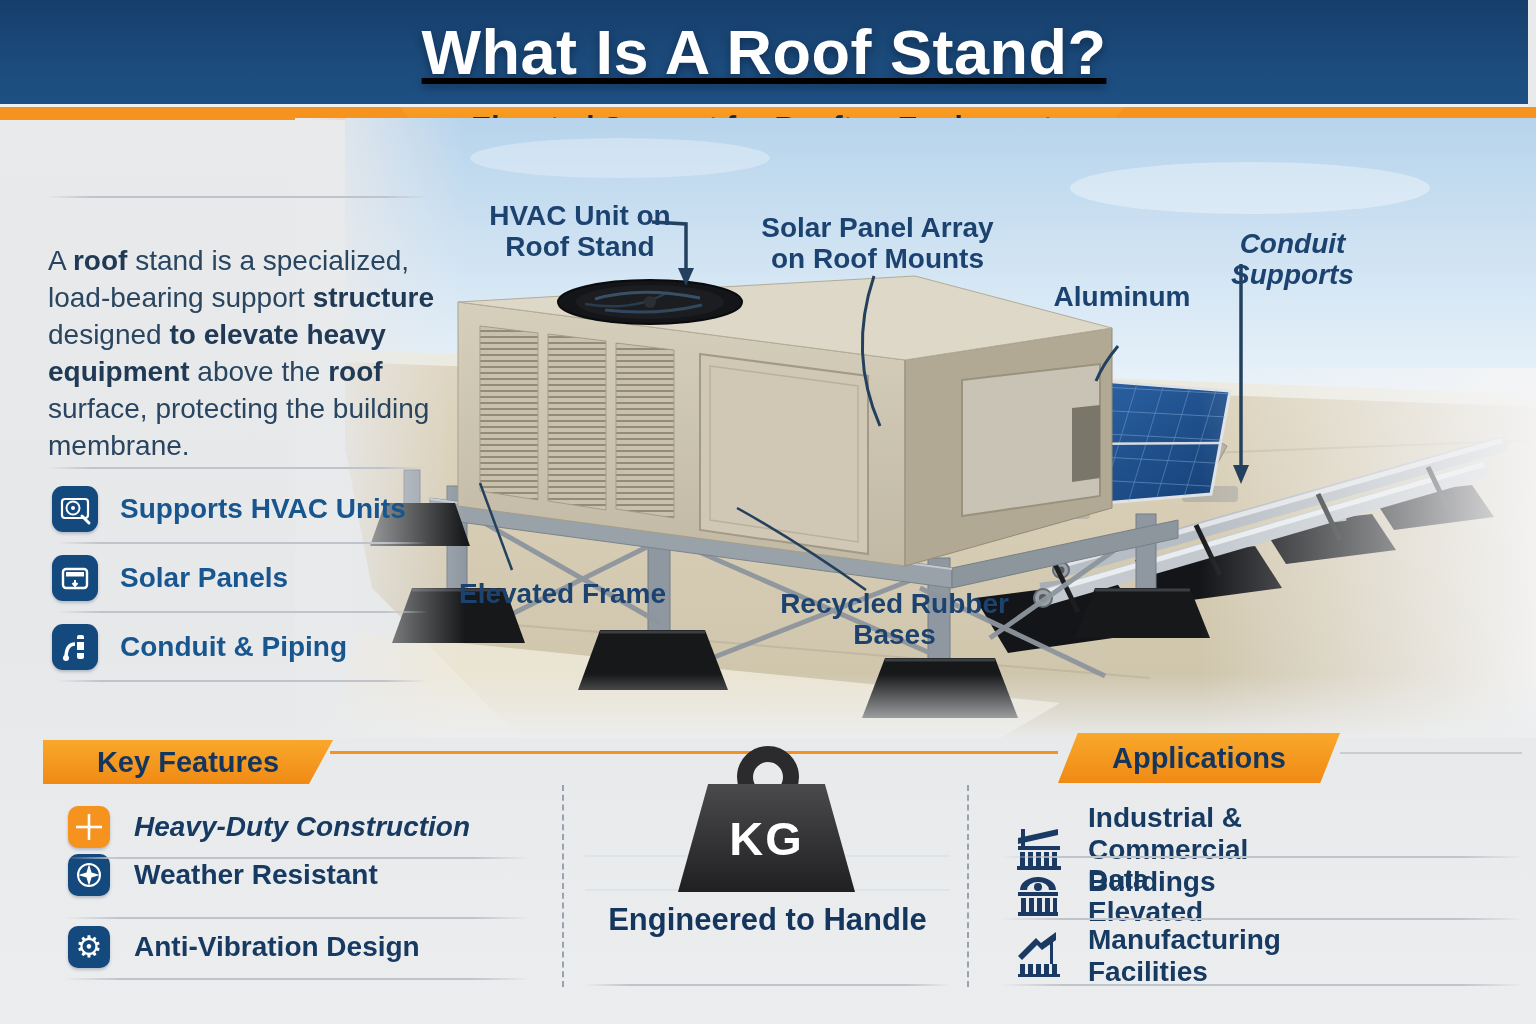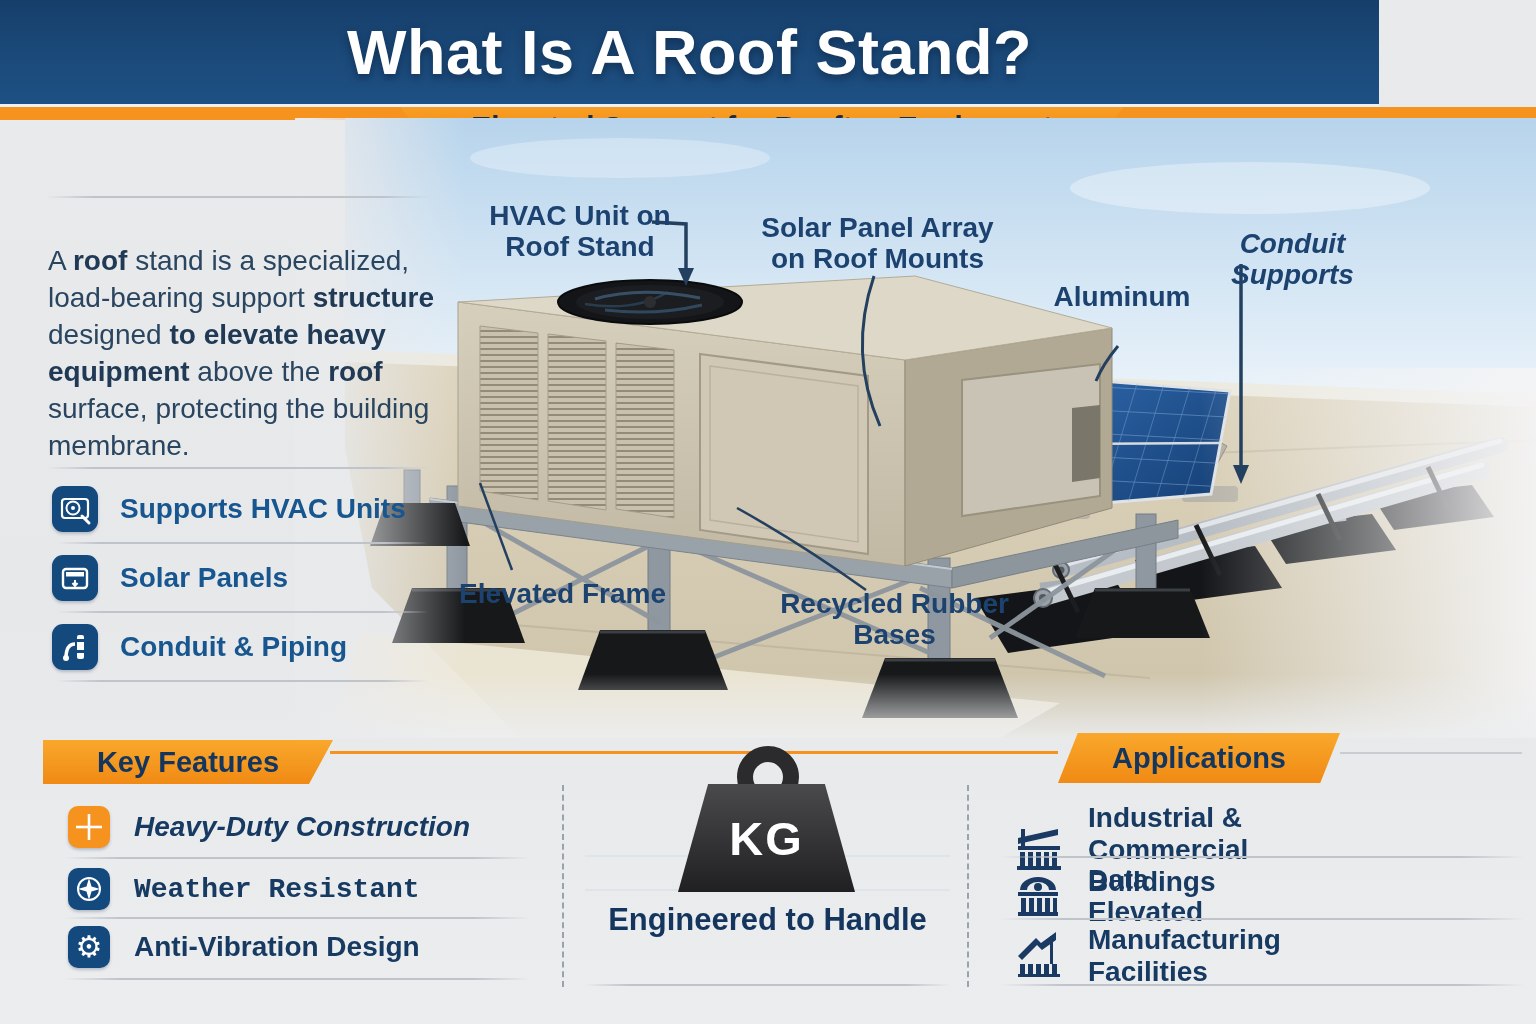--- a/index.html
+++ b/index.html
@@ -1,22 +1,22 @@
 <!DOCTYPE html>
 <html><head>
 <meta charset="utf-8">
 <style>
   html,body{margin:0;padding:0;background:#dfe1e4;}
   .stage{position:relative;width:1536px;height:1024px;overflow:hidden;
          background:linear-gradient(180deg,#e9eaec 0%,#e7e8ea 60%,#eceDEF 100%);
          font-family:"Liberation Sans",sans-serif;}
   
-  .topbar{position:absolute;left:0;top:0;width:1379px;height:104px;
+  .topbar{position:absolute;left:0;top:0;width:1528px;height:104px;
           background:linear-gradient(180deg,#163e6b 0%,#1b4a7a 55%,#1e5084 100%);
-          border-bottom:3px solid #eef2f6;display:flex;align-items:center;justify-content:center;}
+          border-bottom:3px solid #eef2f6;display:flex;align-items:center;justify-content:center;text-decoration:underline;}
   .topbar h1{margin:0;color:#ffffff;font-size:63px;font-weight:700;letter-spacing:.5px;
              text-shadow:0 4px 9px rgba(8,25,50,.5);}
   .accent-strip{position:absolute;left:0;top:107px;width:1536px;height:13px;background:#f6921e;}
   .subtitle-band{position:absolute;left:400px;top:107px;width:724px;height:42px;
                  background:linear-gradient(180deg,#f89d25 0%,#ef8b13 100%);
                  clip-path:polygon(0 0,100% 0,calc(100% - 34px) 100%,34px 100%);
                  display:flex;align-items:center;justify-content:center;}
   .subtitle-band span{color:#1d2b3b;font-size:30px;font-weight:700;padding-bottom:3px;}
   
   .scene{position:absolute;left:0;top:118px;width:1536px;height:620px;}
@@ -310,21 +310,21 @@
     <div class="feat-item" style="left:68px;top:68px;font-style:italic;">
       <span class="feat-ico orange">
         <svg width="34" height="34" viewBox="0 0 34 34">
           <line x1="17" y1="4" x2="17" y2="30" stroke="#fff" stroke-width="2.6"></line>
           <line x1="4" y1="17" x2="30" y2="17" stroke="#fff" stroke-width="2.6"></line>
         </svg>
       </span>
       <span class="lbl">Heavy-Duty Construction</span>
     </div>
     <div class="hr" style="left:64px;top:119px;width:466px;"></div>
-    <div class="feat-item" style="left:68px;top:130px;font-family:Liberation Mono, monospace;">
+    <div class="feat-item" style="left:68px;top:116px;">
       <span class="feat-ico blue">
         <svg width="34" height="34" viewBox="0 0 34 34">
           <circle cx="17" cy="17" r="11" fill="none" stroke="#fff" stroke-width="2"></circle>
           <path d="M17,6 L19.5,14.5 L28,17 L19.5,19.5 L17,28 L14.5,19.5 L6,17 L14.5,14.5 Z" fill="#fff"></path>
         </svg>
       </span>
       <span class="lbl">Weather Resistant</span>
     </div>
     <div class="hr" style="left:64px;top:179px;width:466px;"></div>
     <div class="feat-item" style="left:68px;top:188px;">

